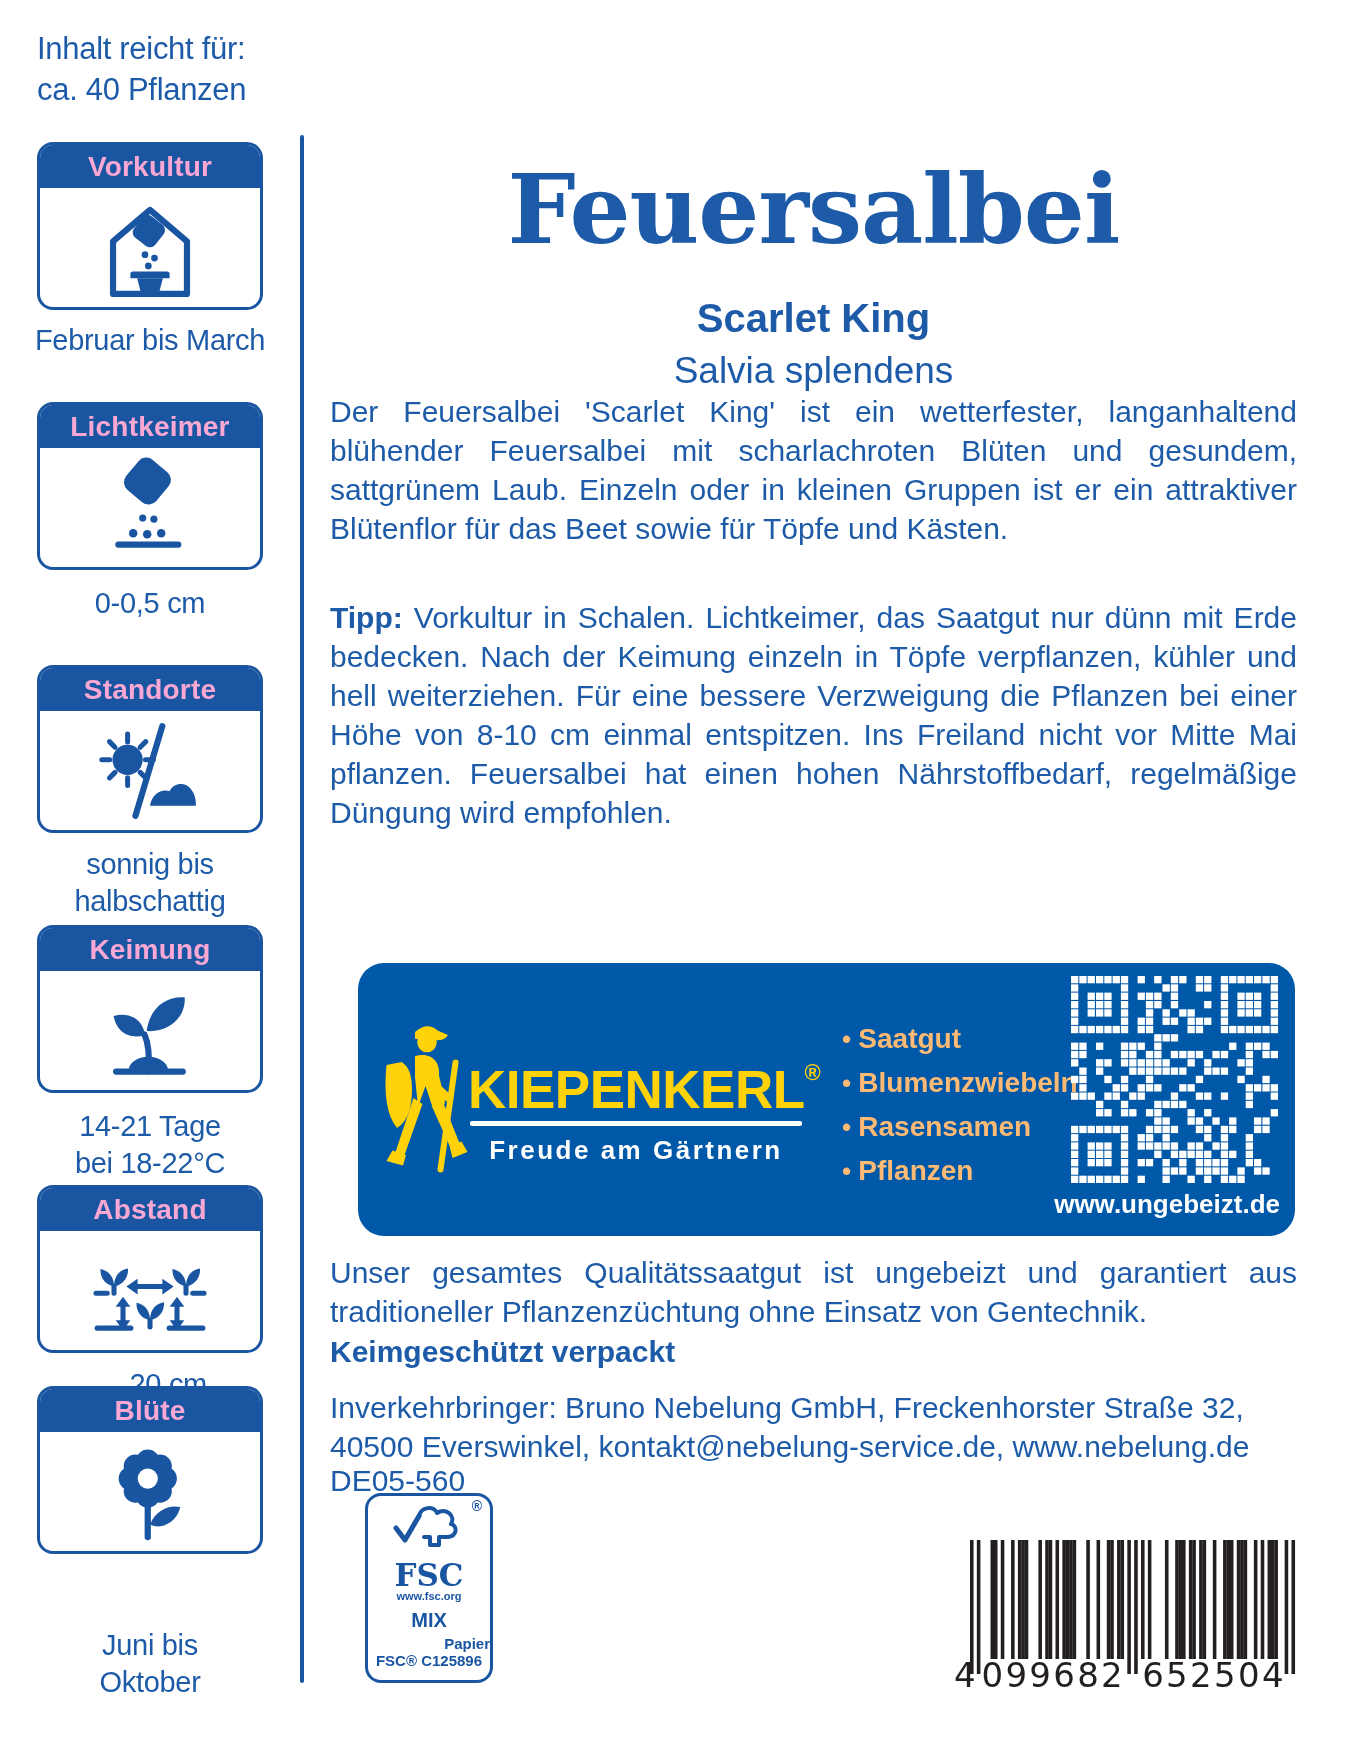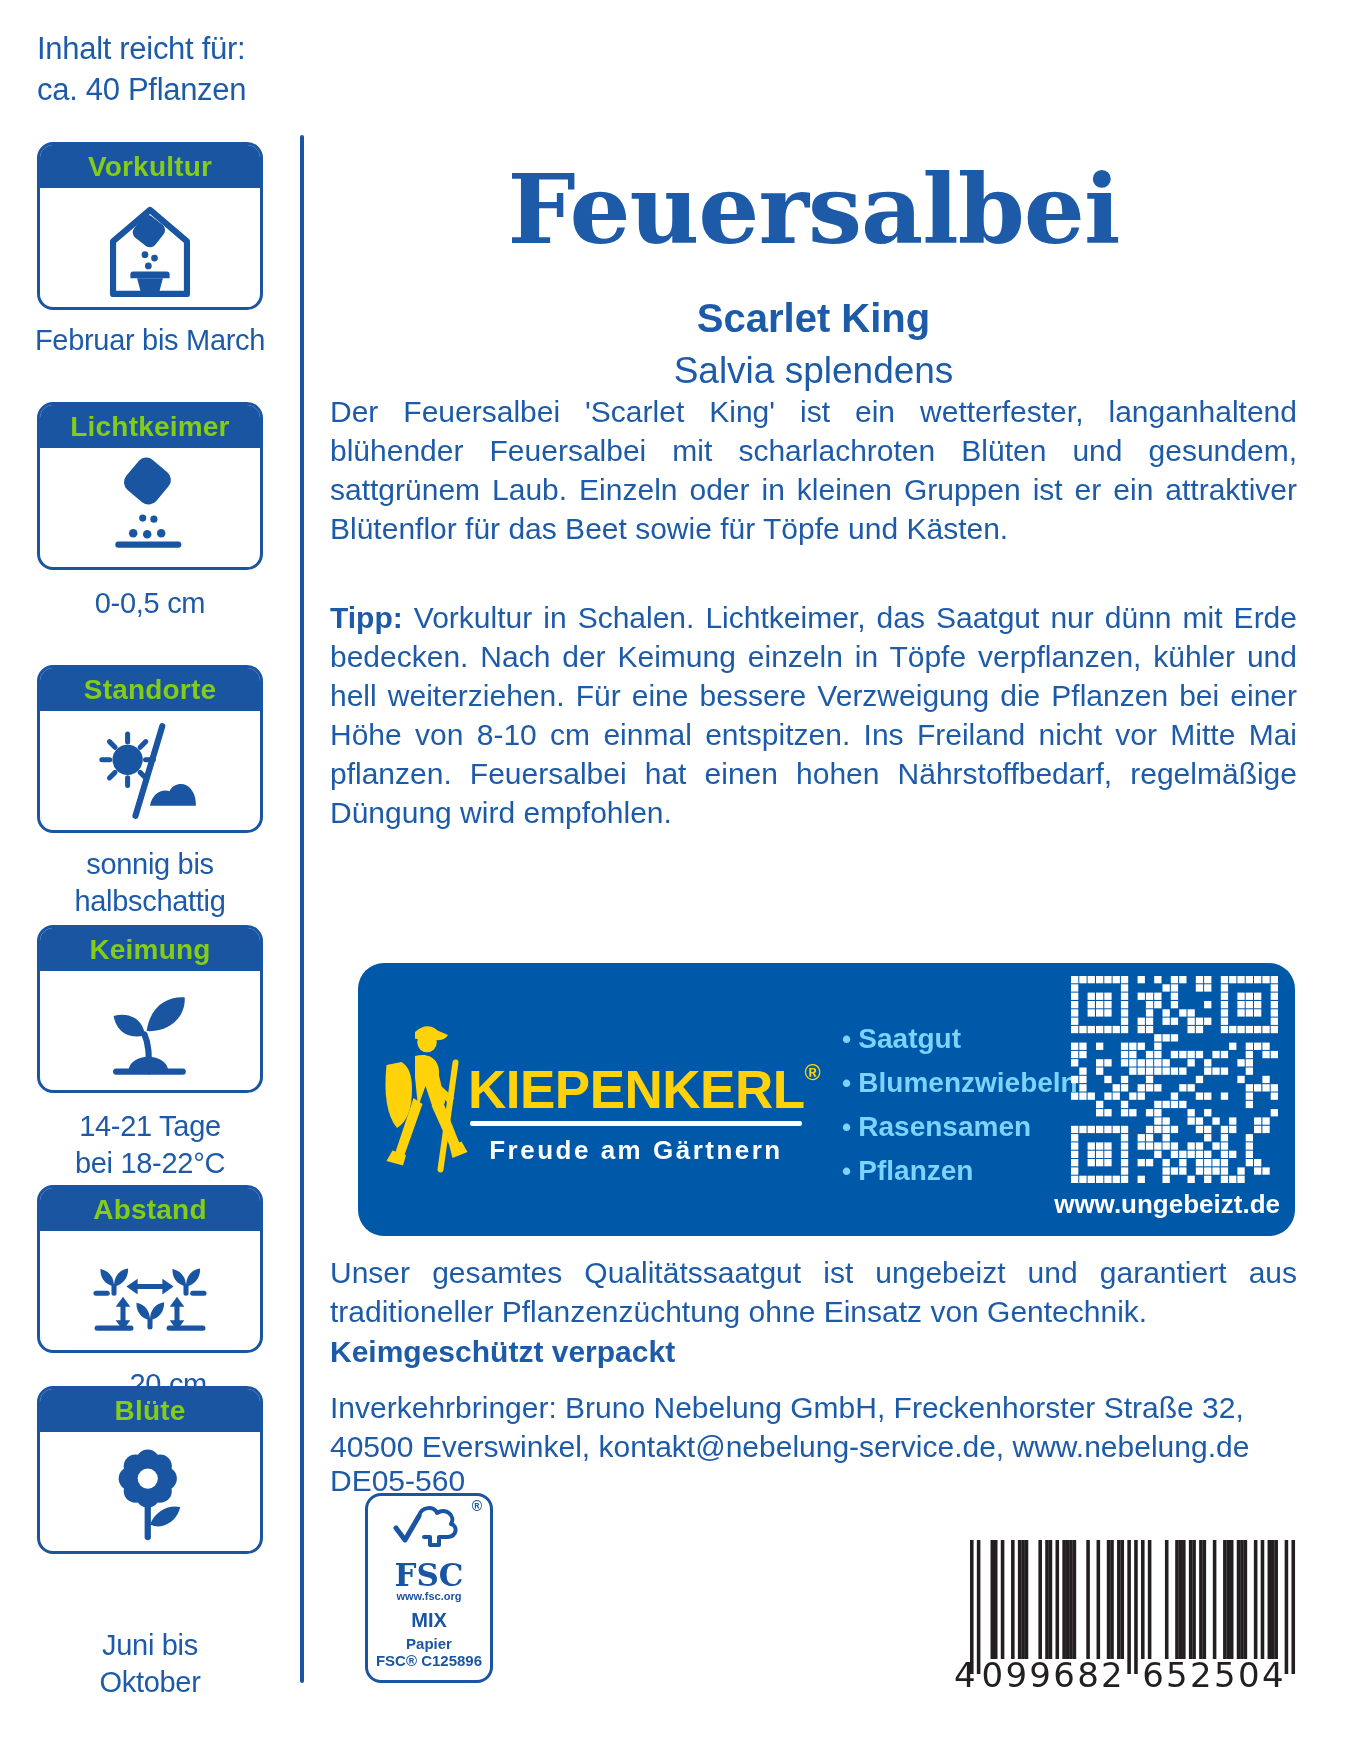--- a/index.html
+++ b/index.html
@@ -5,57 +5,57 @@
   html,body{margin:0;padding:0;background:#ffffff;}
   .page{position:relative;width:1358px;height:1737px;background:#fff;overflow:hidden;
         font-family:"Liberation Sans",sans-serif;color:#1D5BA9;padding-left:22px;}
   .abs{position:absolute;}
 
   
   .intro{left:37px;top:28px;font-size:31px;line-height:41px;font-weight:normal;letter-spacing:-0.3px;}
   .divider{left:300px;top:135px;width:4px;height:1548px;background:#1A55A2;border-radius:2px;}
   .ibox{left:37px;width:226px;height:168px;border:3.5px solid #1A55A2;border-radius:16px;
         background:#fff;box-sizing:border-box;overflow:hidden;}
-  .ibox-head{height:43px;background:#1A55A2;color:#84cc16;font-weight:bold;font-size:28px;
+  .ibox-head{height:43px;background:#1A55A2;color:#f9a8d4;font-weight:bold;font-size:28px;
              display:flex;align-items:center;justify-content:center;letter-spacing:0.2px;}
   .ibox-body{height:119px;display:flex;align-items:center;justify-content:center;}
   .icap{left:12px;width:276px;text-align:center;font-size:29px;line-height:37px;white-space:pre-line;letter-spacing:-0.3px;}
 
   
   .title{left:330px;width:967px;top:150px;text-align:center;
          font-family:"DejaVu Serif",serif;font-weight:bold;font-size:96px;line-height:120px;letter-spacing:-1px;}
   .variety{left:330px;width:967px;top:296px;text-align:center;font-weight:bold;font-size:40px;}
   .botanical{left:330px;width:967px;top:350px;text-align:center;font-size:37px;}
   .para{left:330px;width:967px;font-size:30px;line-height:39px;text-align:justify;margin:0;}
   .tipb{font-weight:bold;}
 
   
   .banner{left:358px;top:963px;width:937px;height:273px;background:#0058A8;border-radius:26px;}
   .figure{left:24px;top:60px;}
   .wordmark{left:110px;top:96px;color:#FFD20A;font-weight:bold;font-size:53px;letter-spacing:-0.5px;white-space:nowrap;}
   .wordmark sup{font-size:22px;vertical-align:28px;letter-spacing:0;}
   .wm-line{left:112px;top:158px;width:332px;height:4.5px;background:#fff;border-radius:2px;}
   .slogan{left:112px;top:172px;width:332px;text-align:center;color:#ffffff;font-weight:bold;font-size:26px;letter-spacing:2.5px;}
-  .products{left:484px;top:54px;margin:0;padding:0;list-style:none;color:#7dd3fc;font-weight:bold;font-size:28px;line-height:43px;}
+  .products{left:484px;top:54px;margin:0;padding:0;list-style:none;color:#fdba74;font-weight:bold;font-size:28px;line-height:43px;}
   .products li::before{content:"• ";font-size:26px;}
   .qr{left:713px;top:13px;width:208px;height:208px;}
   .site{left:656px;top:226px;width:266px;text-align:right;color:#fff;font-weight:bold;font-size:26px;}
 
   .quality{top:1253px;}
   .quality-bold{left:330px;top:1335px;font-weight:bold;font-size:30px;}
   .dist{top:1388px;text-align:left;}
   .dist-code{left:330px;top:1464px;font-size:30px;}
 
   
   .fsc{left:365px;top:1493px;width:128px;height:190px;border:3px solid #1A55A2;border-radius:16px;
        box-sizing:border-box;text-align:center;color:#1A55A2;}
   .fsc-acr{font-family:"DejaVu Serif",serif;font-weight:bold;font-size:31px;line-height:30px;margin-top:2px;}
   .fsc-url{font-size:11px;font-weight:bold;line-height:13px;}
   .fsc-mix{font-size:20px;font-weight:bold;margin-top:6px;}
-  .fsc-pap{font-size:15px;font-weight:bold;margin-top:3px;}
+  .fsc-pap{font-size:15px;font-weight:bold;margin-top:3px;text-align:right;}
   .fsc-lic{font-size:15px;font-weight:bold;}
 
   
   .barcode{left:948px;top:1540px;width:352px;height:150px;}
 </style>
 </head>
 <body>
 
 <div class="page">
 

